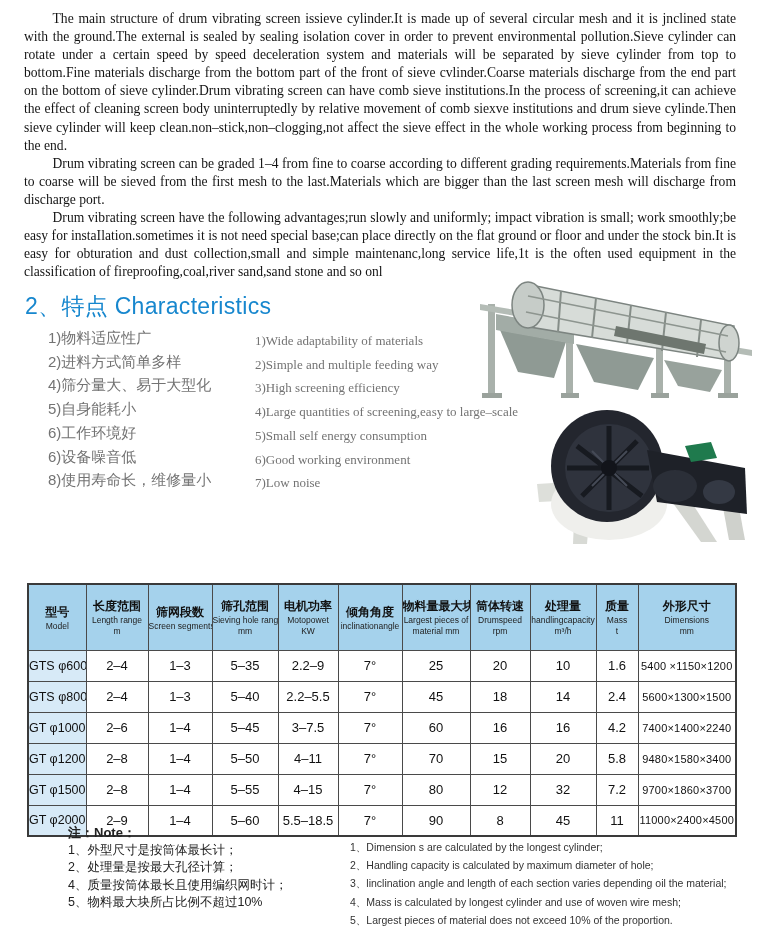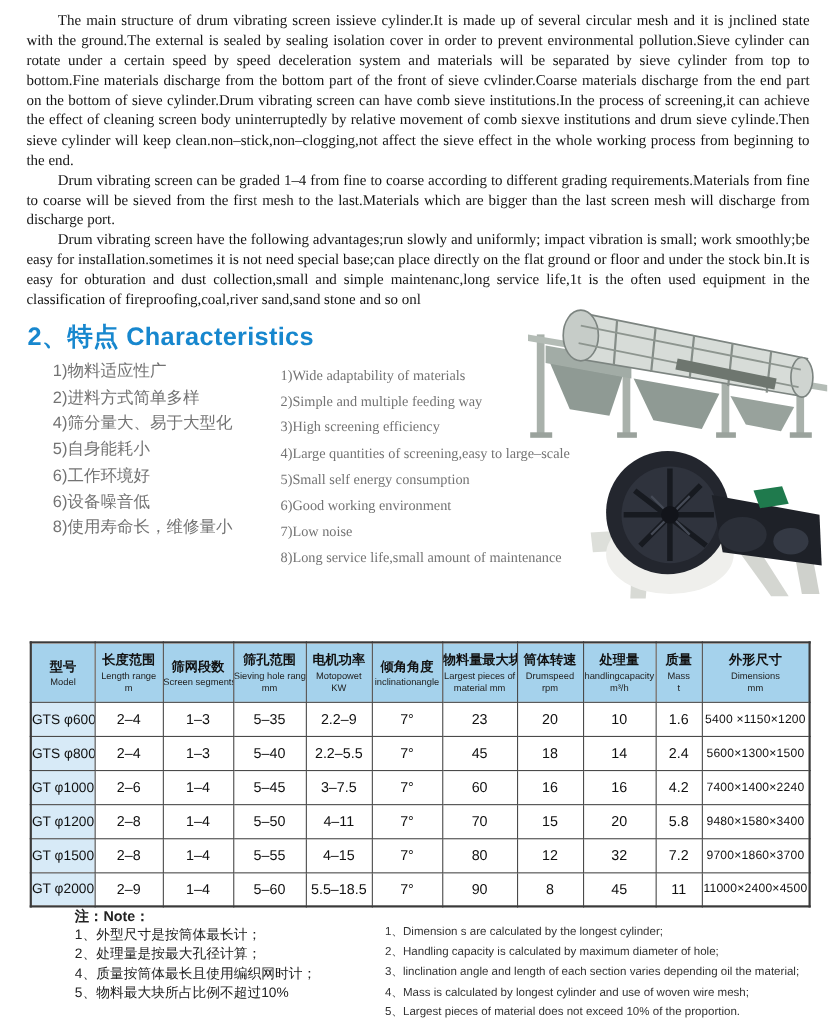--- a/index.html
+++ b/index.html
@@ -17,21 +17,21 @@
     position:absolute; left:24px; top:10px; width:712px;
     font-size:13.6px; line-height:18.1px; text-align:justify;
     color:#141414;
   }
   .intro p { text-indent:2.1em; }
 
   
   .sec-heading {
     position:absolute;
     font-family:"Liberation Sans", sans-serif;
-    font-weight:bold; color:var(--blue,#1787ce);
+    font-weight:normal; color:var(--blue,#1787ce);
     font-size:23px; letter-spacing:0.3px; white-space:nowrap;
   }
   #heading-characteristics { left:25px; top:291px; }
   #heading-technical { left:25px; top:543px; }
 
   
   .char-list-cn {
     position:absolute; left:48px; top:326px; list-style:none;
     font-family:"Liberation Sans", sans-serif;
     font-size:15px; font-weight:500; color:#737373;
@@ -66,21 +66,21 @@
   .tech-table col.c7  { width:60px; }
   .tech-table col.c8  { width:66px; }
   .tech-table col.c9  { width:42px; }
   .tech-table col.c10 { width:98px; }
   .tech-table th, .tech-table td {
     border:1px solid #4a4a4a; text-align:center; vertical-align:middle;
     overflow:hidden;
   }
   .tech-table th {
     background:var(--header-bg,#a5d2ec);
-    height:54px; padding:2px 0; font-weight:bold;
+    height:66px; padding:2px 0; font-weight:bold;
   }
   .tech-table th .th-cn { font-size:12px; font-weight:bold; color:#111; white-space:nowrap; }
   .tech-table th .th-en { font-size:8.5px; font-weight:normal; color:#222; line-height:10.5px; white-space:nowrap; }
   .tech-table td { height:31px; font-size:13px; color:#111; background:#fff; }
   .tech-table td.model { background:var(--model-bg,#d7eaf7); font-size:12.5px; white-space:nowrap; }
   .tech-table td.dims  { font-size:11px; letter-spacing:0.2px; white-space:nowrap; }
 
   
   .notes-title {
     position:absolute; left:68px; top:824px;
@@ -121,21 +121,20 @@
       <li>8)使用寿命长，维修量小</li>
     </ul>
   <ul class="char-list-en" id="char-en">
       <li>1)Wide adaptability of materials</li>
       <li>2)Simple and multiple feeding way</li>
       <li>3)High screening efficiency</li>
       <li>4)Large quantities of screening,easy to large–scale</li>
       <li>5)Small self energy consumption</li>
       <li>6)Good working environment</li>
       <li>7)Low noise</li>
-      <li>8)Long service life,small amount of maintenance</li>
     </ul>
 
   <svg class="photo" id="photo-trommel" viewBox="0 0 292 128">
 
     <g>
       <rect x="22" y="30" width="7" height="92" fill="#a9b1ab"></rect>
       <rect x="100" y="48" width="7" height="74" fill="#a9b1ab"></rect>
       <rect x="190" y="64" width="7" height="58" fill="#a9b1ab"></rect>
       <rect x="258" y="76" width="7" height="46" fill="#a9b1ab"></rect>
       <rect x="16" y="119" width="20" height="5" fill="#9aa29c"></rect>
@@ -263,21 +262,21 @@
         </tr>
     </thead>
     <tbody id="tech-body">
         <tr>
           <td class="model">GTS φ600</td>
           <td>2–4</td>
           <td>1–3</td>
           <td>5–35</td>
           <td>2.2–9</td>
           <td>7°</td>
-          <td>23</td>
+          <td>25</td>
           <td>20</td>
           <td>10</td>
           <td>1.6</td>
           <td class="dims">5400 ×1150×1200</td>
         </tr>
         <tr>
           <td class="model">GTS φ800</td>
           <td>2–4</td>
           <td>1–3</td>
           <td>5–40</td>

